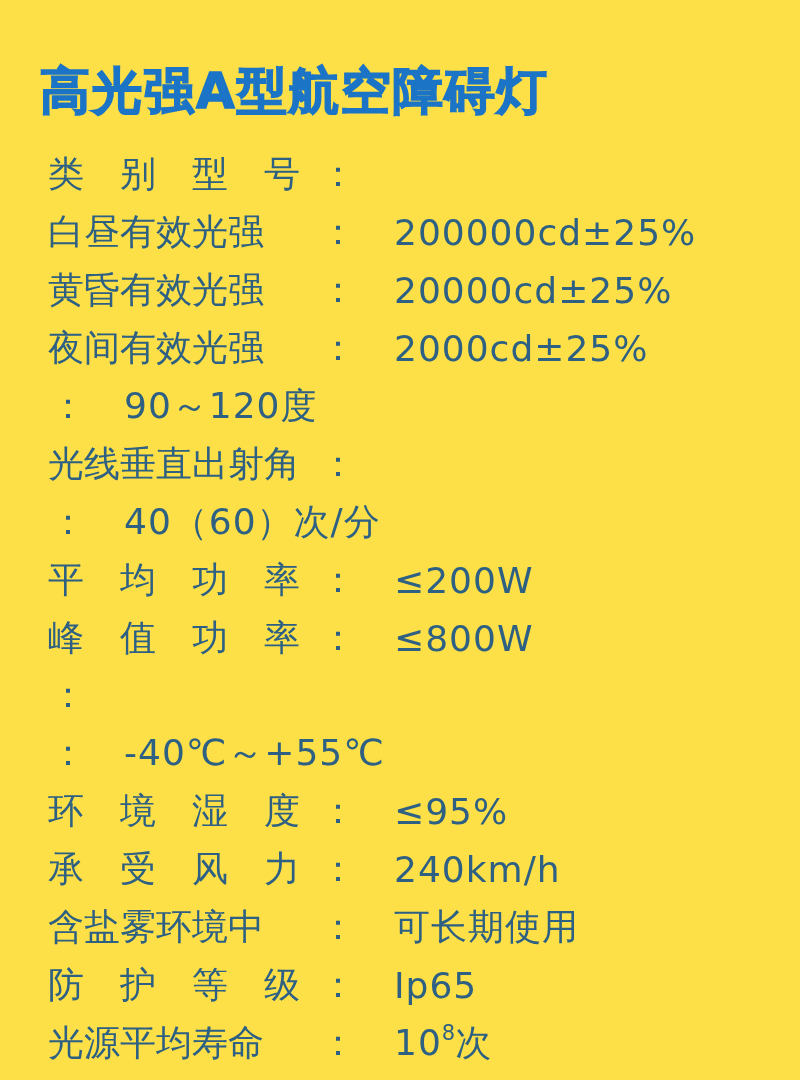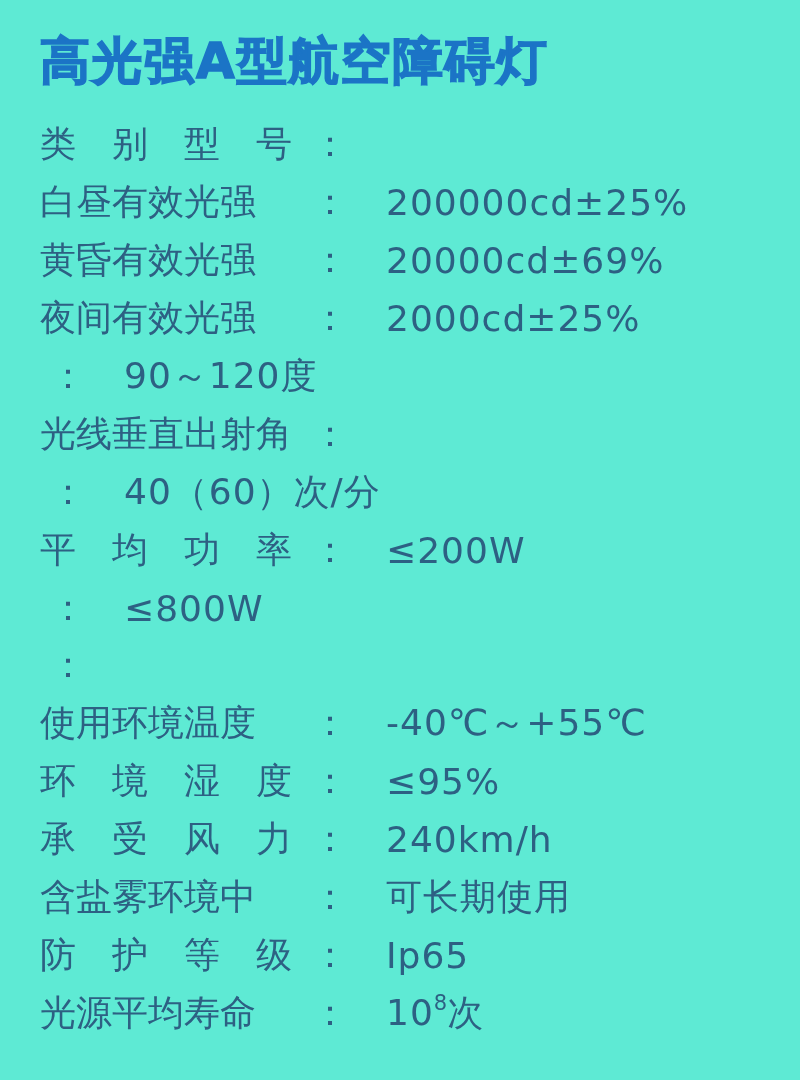--- a/index.html
+++ b/index.html
@@ -5,22 +5,22 @@
   * { margin: 0; padding: 0; box-sizing: border-box; }
   html, body { width: 800px; }
   body {
     font-family: "DejaVu Sans", sans-serif;
     background: #a2d8f3;
   }
   .page {
     position: relative;
     width: 800px;
     height: 1080px;
-    background: #5eead4;
-    padding: 32px 24px 0 40px;
+    background: #fde047;
+    padding: 62px 24px 0 40px;
     overflow: hidden;
   }
   .title {
     font-size: 50px;
     line-height: 58px;
     font-weight: 900;
     color: #1b74c6;
     letter-spacing: 2px;
     -webkit-text-stroke: 1.5px #1b74c6;
     white-space: nowrap;
@@ -33,20 +33,21 @@
     align-items: center;
     height: 57.9px;
     font-size: 36px;
     color: #2d6083;
     white-space: nowrap;
   }
   .spec-label {
     flex: 0 0 262px;
     white-space: pre;
     overflow: visible;
+    margin-left: 8px;
   }
   .spec-colon {
     flex: 0 0 84px;
     padding-left: 10px;
   }
   .spec-value {
     flex: 1 1 auto;
     letter-spacing: 1px;
   }
   .spec-sup {
@@ -67,21 +68,21 @@
         <span class="spec-colon">：</span>
       </div>
       <div class="spec-row">
         <span class="spec-label">白昼有效光强</span>
         <span class="spec-colon">：</span>
         <span class="spec-value"><span>200000cd±25%</span><span class="spec-sup"></span><span></span></span>
       </div>
       <div class="spec-row">
         <span class="spec-label">黄昏有效光强</span>
         <span class="spec-colon">：</span>
-        <span class="spec-value"><span>20000cd±69%</span><span class="spec-sup"></span><span></span></span>
+        <span class="spec-value"><span>20000cd±25%</span><span class="spec-sup"></span><span></span></span>
       </div>
       <div class="spec-row">
         <span class="spec-label">夜间有效光强</span>
         <span class="spec-colon">：</span>
         <span class="spec-value"><span>2000cd±25%</span><span class="spec-sup"></span><span></span></span>
       </div>
       <div class="spec-row">
         <span class="spec-colon">：</span>
         <span class="spec-value"><span>90～120度</span><span class="spec-sup"></span><span></span></span>
       </div>
@@ -92,28 +93,28 @@
       <div class="spec-row">
         <span class="spec-colon">：</span>
         <span class="spec-value"><span>40（60）次/分</span><span class="spec-sup"></span><span></span></span>
       </div>
       <div class="spec-row">
         <span class="spec-label">平　均　功　率</span>
         <span class="spec-colon">：</span>
         <span class="spec-value"><span>≤200W</span><span class="spec-sup"></span><span></span></span>
       </div>
       <div class="spec-row">
+        <span class="spec-label">峰　值　功　率</span>
         <span class="spec-colon">：</span>
         <span class="spec-value"><span>≤800W</span><span class="spec-sup"></span><span></span></span>
       </div>
       <div class="spec-row">
         <span class="spec-colon">：</span>
       </div>
       <div class="spec-row">
-        <span class="spec-label">使用环境温度</span>
         <span class="spec-colon">：</span>
         <span class="spec-value"><span>-40℃～+55℃</span><span class="spec-sup"></span><span></span></span>
       </div>
       <div class="spec-row">
         <span class="spec-label">环　境　湿　度</span>
         <span class="spec-colon">：</span>
         <span class="spec-value"><span>≤95%</span><span class="spec-sup"></span><span></span></span>
       </div>
       <div class="spec-row">
         <span class="spec-label">承　受　风　力</span>

